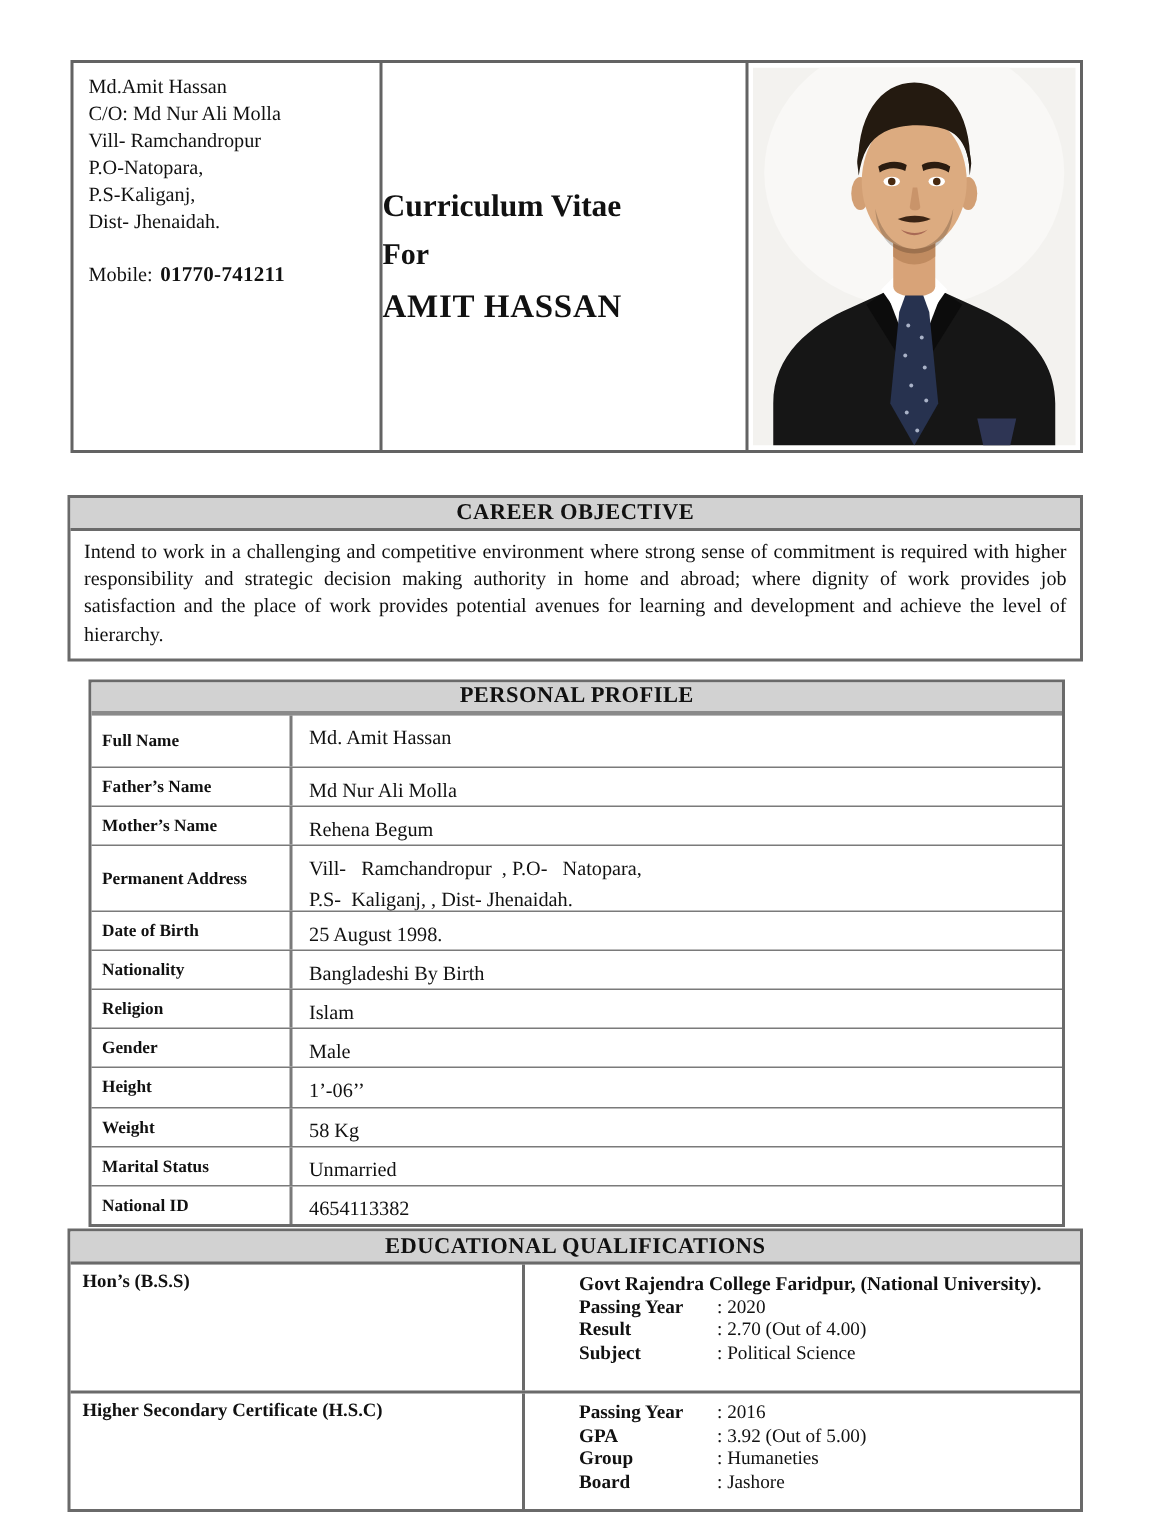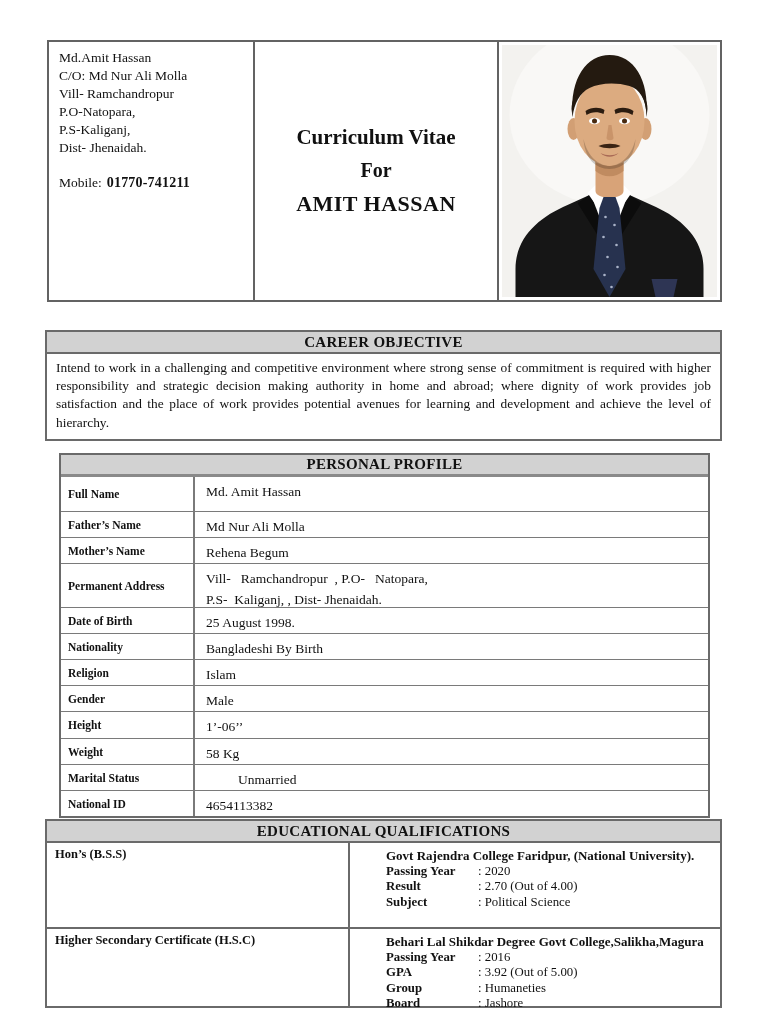--- a/index.html
+++ b/index.html
@@ -9,21 +9,21 @@
 
   
   .top-card { position:absolute; left:47px; top:40px; width:675px; height:262px;
               border:2px solid #636363; display:flex; background:#fff; }
   .tc-address { width:206px; border-right:2px solid #636363; padding:7px 8px 0 10px;
                 font-size:13.5px; line-height:1.33; }
   .addr-line { white-space:pre-wrap; }
   .mobile-line { margin-top:17px; font-size:13.5px; }
   .mobile-number { font-weight:bold; margin-left:5px; font-size:14px; letter-spacing:0.2px; }
   .tc-title { width:244px; border-right:2px solid #636363; display:flex; flex-direction:column;
-              align-items:center; justify-content:center; text-align:center; gap:9px; }
+              align-items:flex-start; justify-content:center; text-align:center; gap:9px; }
   .title-l1 { font-weight:bold; font-size:21px; }
   .title-l2 { font-weight:bold; font-size:20px; }
   .title-l3 { font-weight:bold; font-size:22px; letter-spacing:0.5px; }
   .tc-photo { flex:1; padding:3px; display:flex; }
   .tc-photo svg { width:100%; height:100%; display:block; }
 
   
   .sec-header { background:#d2d2d2; border-bottom:2px solid #6a6a6a; height:22px;
                 display:flex; align-items:center; justify-content:center;
                 font-weight:bold; font-size:15px; letter-spacing:0.3px; }
@@ -44,21 +44,21 @@
   .pp-body .pp-row:nth-child(1)  { height:34px; }
   .pp-body .pp-row:nth-child(2)  { height:26px;justify-content:space-between; }
   .pp-body .pp-row:nth-child(3)  { height:26px; }
   .pp-body .pp-row:nth-child(4)  { height:44px; }
   .pp-body .pp-row:nth-child(5)  { height:26px; }
   .pp-body .pp-row:nth-child(6)  { height:26px; }
   .pp-body .pp-row:nth-child(7)  { height:26px; }
   .pp-body .pp-row:nth-child(8)  { height:26px; }
   .pp-body .pp-row:nth-child(9)  { height:27px; }
   .pp-body .pp-row:nth-child(10) { height:26px; }
-  .pp-body .pp-row:nth-child(11) { height:26px;gap:32px; }
+  .pp-body .pp-row:nth-child(11) { height:26px; }
   .pp-body .pp-row:nth-child(12) { height:26px; }
 
   
   .eq-box { position:absolute; left:45px; top:819px; width:677px; border:2px solid #6a6a6a; background:#fff; }
   .eq-row { display:flex; border-top:2px solid #6a6a6a;gap:28px; }
   .eq-body .eq-row:first-child { border-top:none; }
   .eq-body .eq-row:nth-child(1) { height:84px; }
   .eq-body .eq-row:nth-child(2) { height:79px; }
   .eq-degree { width:303px; border-right:2px solid #6a6a6a; padding:4px 8px 0 8px;
                font-weight:bold; font-size:12.5px; }
@@ -266,21 +266,20 @@
                 <span class="eq-flabel">Subject</span>
                 <span class="eq-fvalue">: Political Science</span>
               </div>
             </div>
     </div>
   </div>
 
   <div class="eq-row">
     <div class="eq-degree">Higher Secondary Certificate (H.S.C)</div>
     <div class="eq-details">
-      <div class="eq-institution">Behari Lal Shikdar Degree Govt College,Salikha,Magura</div>
       <div class="eq-fields">
               <div class="eq-field">
                 <span class="eq-flabel">Passing Year</span>
                 <span class="eq-fvalue">: 2016</span>
               </div>
               <div class="eq-field">
                 <span class="eq-flabel">GPA</span>
                 <span class="eq-fvalue">: 3.92 (Out of 5.00)</span>
               </div>
               <div class="eq-field">

